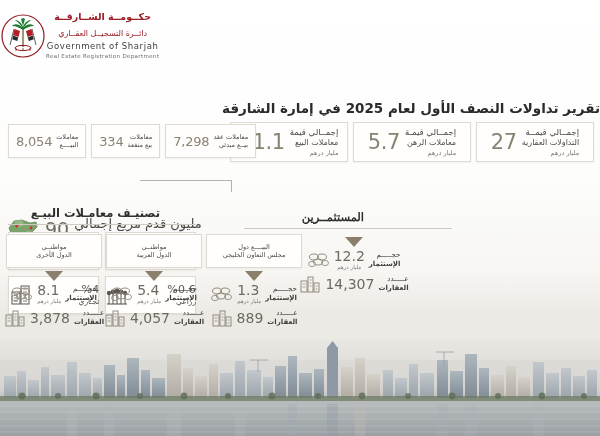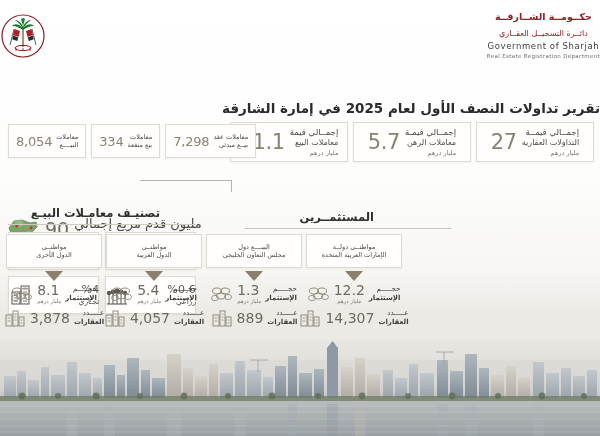--- a/index.html
+++ b/index.html
@@ -23,23 +23,22 @@
     height: 436px;
     background: linear-gradient(180deg, #ffffff 0%, #fdfdfc 40%, #f7f6f3 62%, #eceae5 72%);
     overflow: hidden;
   }
 
   
   .header {
     position: absolute;
     top: 12px; left: 0; right: 0;
     display: flex;
-    justify-content: space-between;
+    justify-content: flex-end;
     align-items: center;
-    gap: 8px;
     direction: rtl;
   }
   .logo-text { text-align: center; line-height: 1.15; }
   .logo-ar-1 {
     font-size: 9.5px; color: #9b1b22; letter-spacing: .5px;
     font-weight: 700; white-space: nowrap;
   }
   .logo-ar-2 {
     font-size: 8px; color: #9b1b22; letter-spacing: .4px;
     white-space: nowrap; margin-top: 6px;
@@ -175,21 +174,21 @@
 
   
   .sec-head {
     position: absolute;
     font-size: 11.5px;
     color: #2f2f2e;
     font-weight: 700;
     letter-spacing: 1.2px;
     direction: rtl;
   }
-  .sec-investors { top: 210px; right: 226px; }
+  .sec-investors { top: 210px; right: 236px; font-family: Liberation Serif, serif; }
   .sec-classify  { top: 206px; right: 440px; }
   .sec-underline {
     position: absolute;
     height: 1px;
     background: #cfcabf;
   }
 
   
   .class-grid {
     position: absolute;
@@ -455,24 +454,20 @@
         <path d="M6 12 H10 M6 15 H10 M6 18 H10" stroke="#5a5953" stroke-width=".8"></path>
         <path d="M15 6 H19 M15 9 H19 M15 12 H19 M15 15 H19 M15 18 H19" stroke="#5a5953" stroke-width=".8"></path>
       </svg>
     </div>
 
   </div>
 
   <div class="inv-row">
 
     <div class="inv-col">
-      <div class="card inv-head">
-        <div class="inv-head-l1">مواطنــي دولــة</div>
-        <div class="inv-head-l2">الإمارات العربية المتحدة</div>
-      </div>
       <div class="inv-arrow"></div>
       <div class="inv-stat">
         <div class="inv-lbl">
           <div class="inv-lbl-1">حجـــــم</div>
           <div class="inv-lbl-2">الإستثمار</div>
         </div>
         <div>
           <div class="inv-num">12.2</div>
           <span class="inv-num-unit">مليار درهم</span>
         </div>

